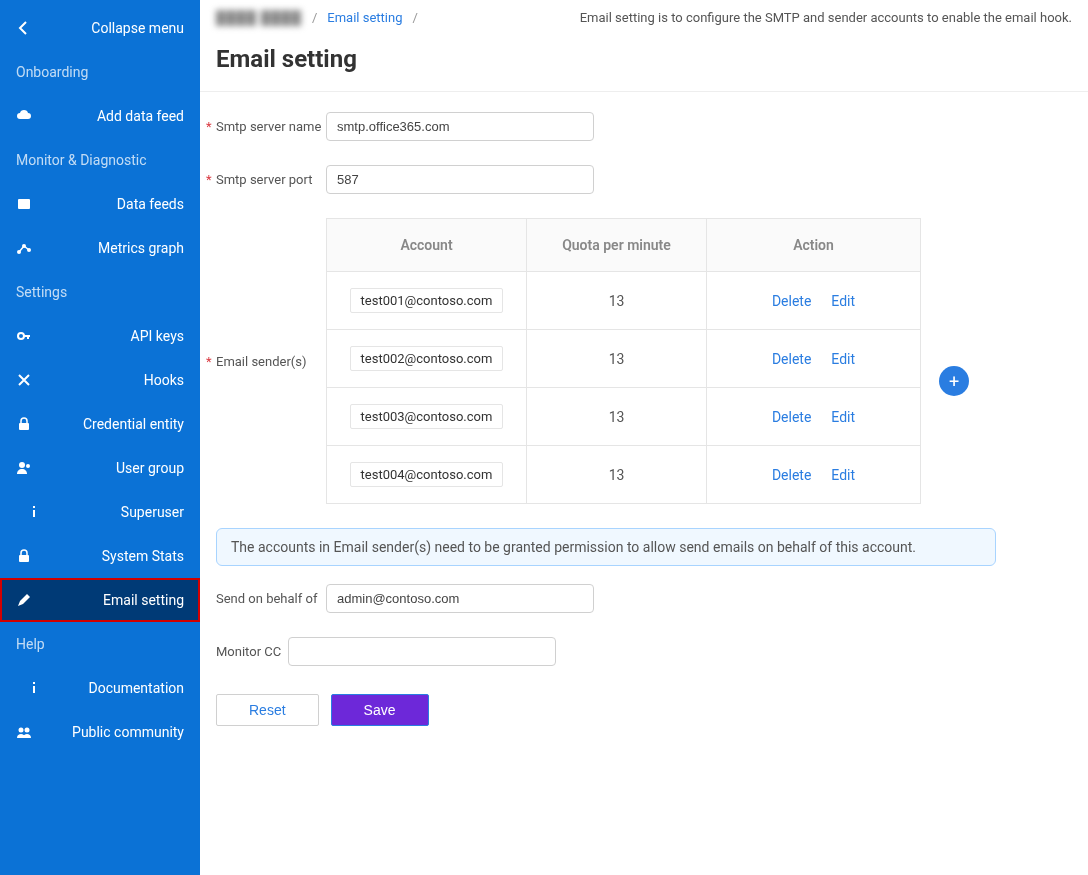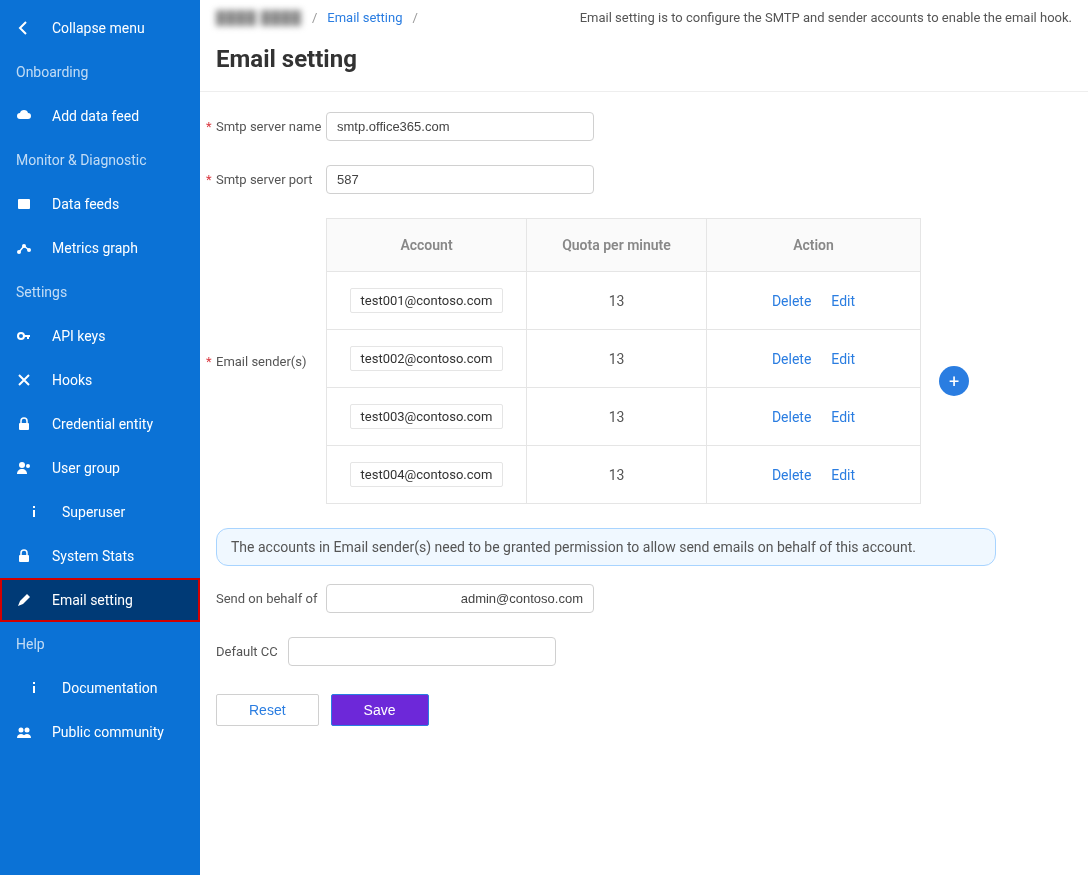--- a/index.html
+++ b/index.html
@@ -23,21 +23,22 @@
     padding: 6px 0;
     flex-shrink: 0;
   }
   .sidebar-item {
     display: flex;
     align-items: center;
     padding: 14px 16px;
     color: #fff;
     cursor: pointer;
     font-size: 14px;
-    gap: 20px;
+    gap: 26px;
+    justify-content: space-between;
   }
   .sidebar-item.faded { color: rgba(255,255,255,0.75); }
   .sidebar-item.indent { padding-left: 26px; }
   .sidebar-item.active {
     background: #003a76;
     outline: 2px solid #d20000;
     outline-offset: -2px;
   }
   .sidebar-icon {
     width: 16px;
@@ -98,21 +99,21 @@
     left: -10px;
   }
   .text-input {
     border: 1px solid #d0d0d0;
     border-radius: 4px;
     padding: 6px 10px;
     font-size: 13px;
     width: 268px;
     color: #444;
   }
-  .text-input.center { text-align: right; }
+  .text-input.center { text-align: left; }
   
   .senders-table {
     border: 1px solid #e5e5e5;
     border-collapse: collapse;
     width: 595px;
   }
   .senders-table th {
     background: #fafafa;
     color: #888;
     font-weight: 600;
@@ -152,21 +153,21 @@
     align-items: center;
     justify-content: center;
     cursor: pointer;
     font-size: 18px;
     align-self: center;
     margin-top: 40px;
   }
   .info-banner {
     background: #f0f8ff;
     border: 1px solid #a8d4ff;
-    border-radius: 12px;
+    border-radius: 6px;
     padding: 10px 14px;
     color: #555;
     font-size: 14px;
     margin: 0 0 18px 0;
     width: 780px;
   }
   .buttons-row { display: flex; gap: 12px; }
   .btn {
     border: 1px solid #d0d0d0;
     background: #fff;
@@ -384,21 +385,21 @@
     </div>
 
     <div class="info-banner">The accounts in Email sender(s) need to be granted permission to allow send emails on behalf of this account.</div>
 
     <div class="form-row">
       <div class="form-label">Send on behalf of</div>
       <input class="text-input center" value="admin@contoso.com" style="">
     </div>
 
     <div class="form-row" style="margin-bottom:28px">
-      <div class="form-label" style="width:72px">Default CC</div>
+      <div class="form-label" style="width:72px">Monitor CC</div>
       <input class="text-input" value="" style="">
     </div>
 
     <div class="buttons-row">
       <button class="btn">Reset</button>
       <button class="btn primary">Save</button>
     </div>
 
   </div>
 </main>

